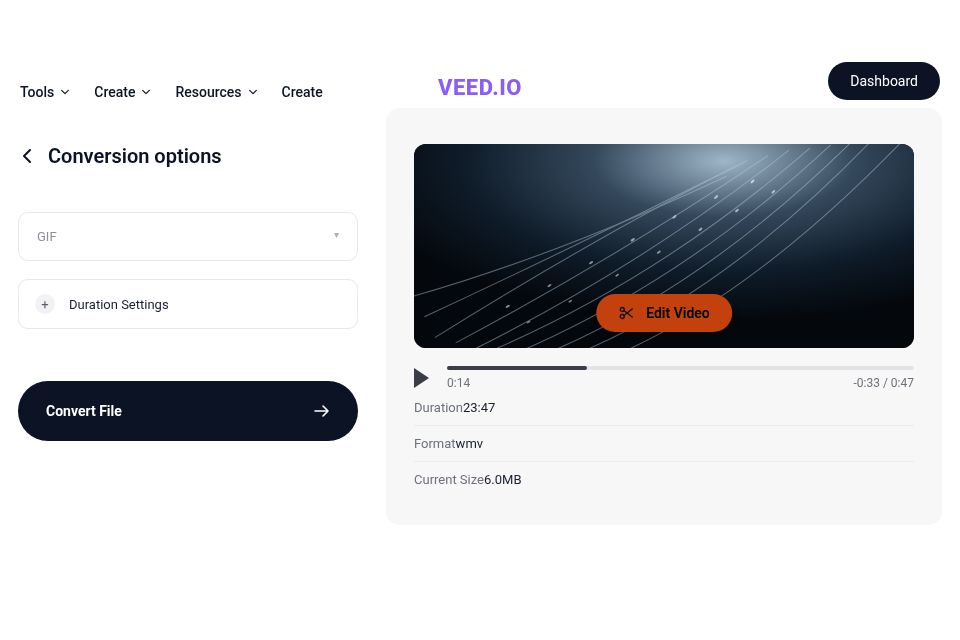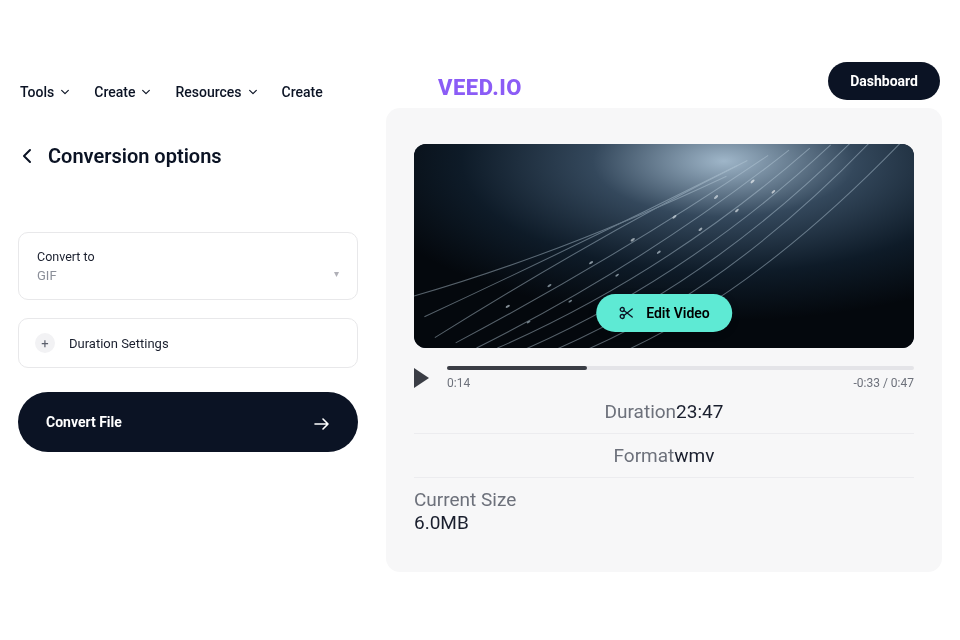--- a/index.html
+++ b/index.html
@@ -6,62 +6,62 @@
     body { background: #fff; color: #0b1324; width: 960px; height: 640px; overflow: hidden; }
 
     
     .topbar { display: flex; align-items: flex-end; height: 84px; padding: 8px 20px; margin-top: 24px; }
     .nav { display: flex; gap: 24px; align-items: center; }
     .nav-item { font-size: 14px; font-weight: 500; color: #0b1324; display: inline-flex; align-items: center; gap: 6px; cursor: pointer; }
     .caret { display: inline-block; width: 10px; height: 10px; }
     .caret svg { display: block; }
     .logo { position: absolute; left: 50%; transform: translateX(-50%); font-weight: 800; font-size: 22px; letter-spacing: 0.5px; color: #8b5cf6; }
     .spacer { flex: 1; }
-    .dash-btn { background: #0b1324; color: #fff; border: none; border-radius: 999px; padding: 11px 22px; font-size: 14px; font-weight: 700; cursor: pointer; }
+    .dash-btn { background: #0b1324; color: #fff; border: none; border-radius: 999px; padding: 11px 22px; font-size: 14px; font-weight: 400; cursor: pointer; }
 
     
     .main { display: flex; padding: 0 18px; gap: 28px; }
     .left { width: 340px; flex-shrink: 0; padding-top: 36px; }
     .right { flex: 1; background: #f7f7f8; border-radius: 14px; padding: 36px 28px 28px; }
 
     
-    .back-line { display: flex; align-items: center; gap: 12px; margin-bottom: 64px; }
+    .back-line { display: flex; align-items: center; gap: 12px; margin-bottom: 44px; }
     .back-arrow { width: 18px; height: 18px; display: flex; align-items: center; cursor: pointer; }
     .page-title { font-size: 20px; font-weight: 600; }
 
     .card { border: 1px solid #e8e8ea; border-radius: 10px; padding: 16px 18px; margin-bottom: 18px; background: #fff; }
     .card .label { font-size: 12.5px; color: #1a1f2e; margin-bottom: 4px; }
     .select-row { display: flex; justify-content: space-between; }
     .select-val { font-size: 13px; color: #8b8f99; }
     .select-caret { font-size: 10px; color: #b0b0b7; }
 
     .card.thin { padding: 14px 16px; }
     .adv-row { display: flex; align-items: center; gap: 14px; }
     .plus-circle { width: 20px; height: 20px; border-radius: 50%; background: #f2f2f4; display: flex; align-items: center; justify-content: center; font-size: 13px; color: #5a5f6b; cursor: pointer; }
     .adv-text { font-size: 13px; color: #1a1f2e; }
 
-    .convert-btn { margin-top: 24px; width: 100%; background: #0b1324; color: #fff; border: none; border-radius: 999px; padding: 22px 28px; font-size: 14px; font-weight: 700; cursor: pointer; display: flex; align-items: flex-end; justify-content: space-between; }
+    .convert-btn { margin-top: 52px; width: 100%; background: #0b1324; color: #fff; border: none; border-radius: 999px; padding: 22px 28px; font-size: 14px; font-weight: 700; cursor: pointer; display: flex; align-items: center; justify-content: space-between; }
     .arrow-right { display: inline-flex; }
 
     
     .preview { position: relative; width: 100%; height: 204px; border-radius: 12px; overflow: hidden; background: #0b1324; }
     .preview svg { width: 100%; height: 100%; display: block; }
-    .edit-video-btn { position: absolute; left: 50%; transform: translateX(-50%); bottom: 16px; background: #5eead4; border: none; border-radius: 999px; padding: 11px 22px; font-size: 14px; font-weight: 600; display: inline-flex; align-items: center; gap: 12px; cursor: pointer; box-shadow: 0 2px 8px rgba(0,0,0,0.15); }
+    .edit-video-btn { position: absolute; left: 50%; transform: translateX(-50%); bottom: 16px; background: #c2410c; border: none; border-radius: 999px; padding: 11px 22px; font-size: 14px; font-weight: 600; display: inline-flex; align-items: center; gap: 12px; cursor: pointer; box-shadow: 0 2px 8px rgba(0,0,0,0.15); }
     .scissors { display: inline-flex; width: 16px; height: 16px; }
 
     .player-row { display: flex; align-items: center; gap: 18px; margin-top: 18px; }
     .play { width: 0; height: 0; border-left: 15px solid #3a3d45; border-top: 10px solid transparent; border-bottom: 10px solid transparent; cursor: pointer; }
     .slider-col { flex: 1; }
     .slider-track { height: 4px; background: #e4e4e8; border-radius: 2px; position: relative; cursor: pointer; }
     .slider-fill { position: absolute; left: 0; top: 0; bottom: 0; width: 30%; background: #3a3d45; border-radius: 2px; }
     .time-row { display: flex; justify-content: space-between; font-size: 12px; color: #6d717b; margin-top: 6px; }
 
     .details-title { font-size: 16px; font-weight: 600; margin-top: 30px; margin-bottom: 14px; }
-    .detail-row { display: flex; justify-content: center; padding: 10px 0; font-size: 19px; border-bottom: 1px solid #ececef; }
-    .detail-row:last-child { border-bottom: none; flex-direction: column; }
+    .detail-row { display: flex; justify-content: flex-start; padding: 10px 0; font-size: 13px; border-bottom: 1px solid #ececef; }
+    .detail-row:last-child { border-bottom: none; }
     .detail-key { color: #6d717b; }
     .detail-val { color: #1a1f2e; }
   </style>
 </head>
 <body>
 
 <div class="topbar">
   <div class="nav">
     <span class="nav-item">
       <span>Tools</span>
@@ -102,21 +102,20 @@
     <div class="back-line">
       <span class="back-arrow">
         <svg viewBox="0 0 18 18">
             <path d="M12 3 L6 9 L12 15" fill="none" stroke="#0b1324" stroke-width="2" stroke-linecap="round" stroke-linejoin="round"></path>
           </svg>
       </span>
       <div class="page-title">Conversion options</div>
     </div>
 
     <div class="card">
-      <div class="label">Convert to</div>
       <div class="select-row">
         <span class="select-val">GIF</span>
         <span class="select-caret">▾</span>
       </div>
     </div>
 
     <div class="card thin">
       <div class="adv-row">
         <span class="plus-circle">+</span>
         <span class="adv-text">Duration Settings</span>

